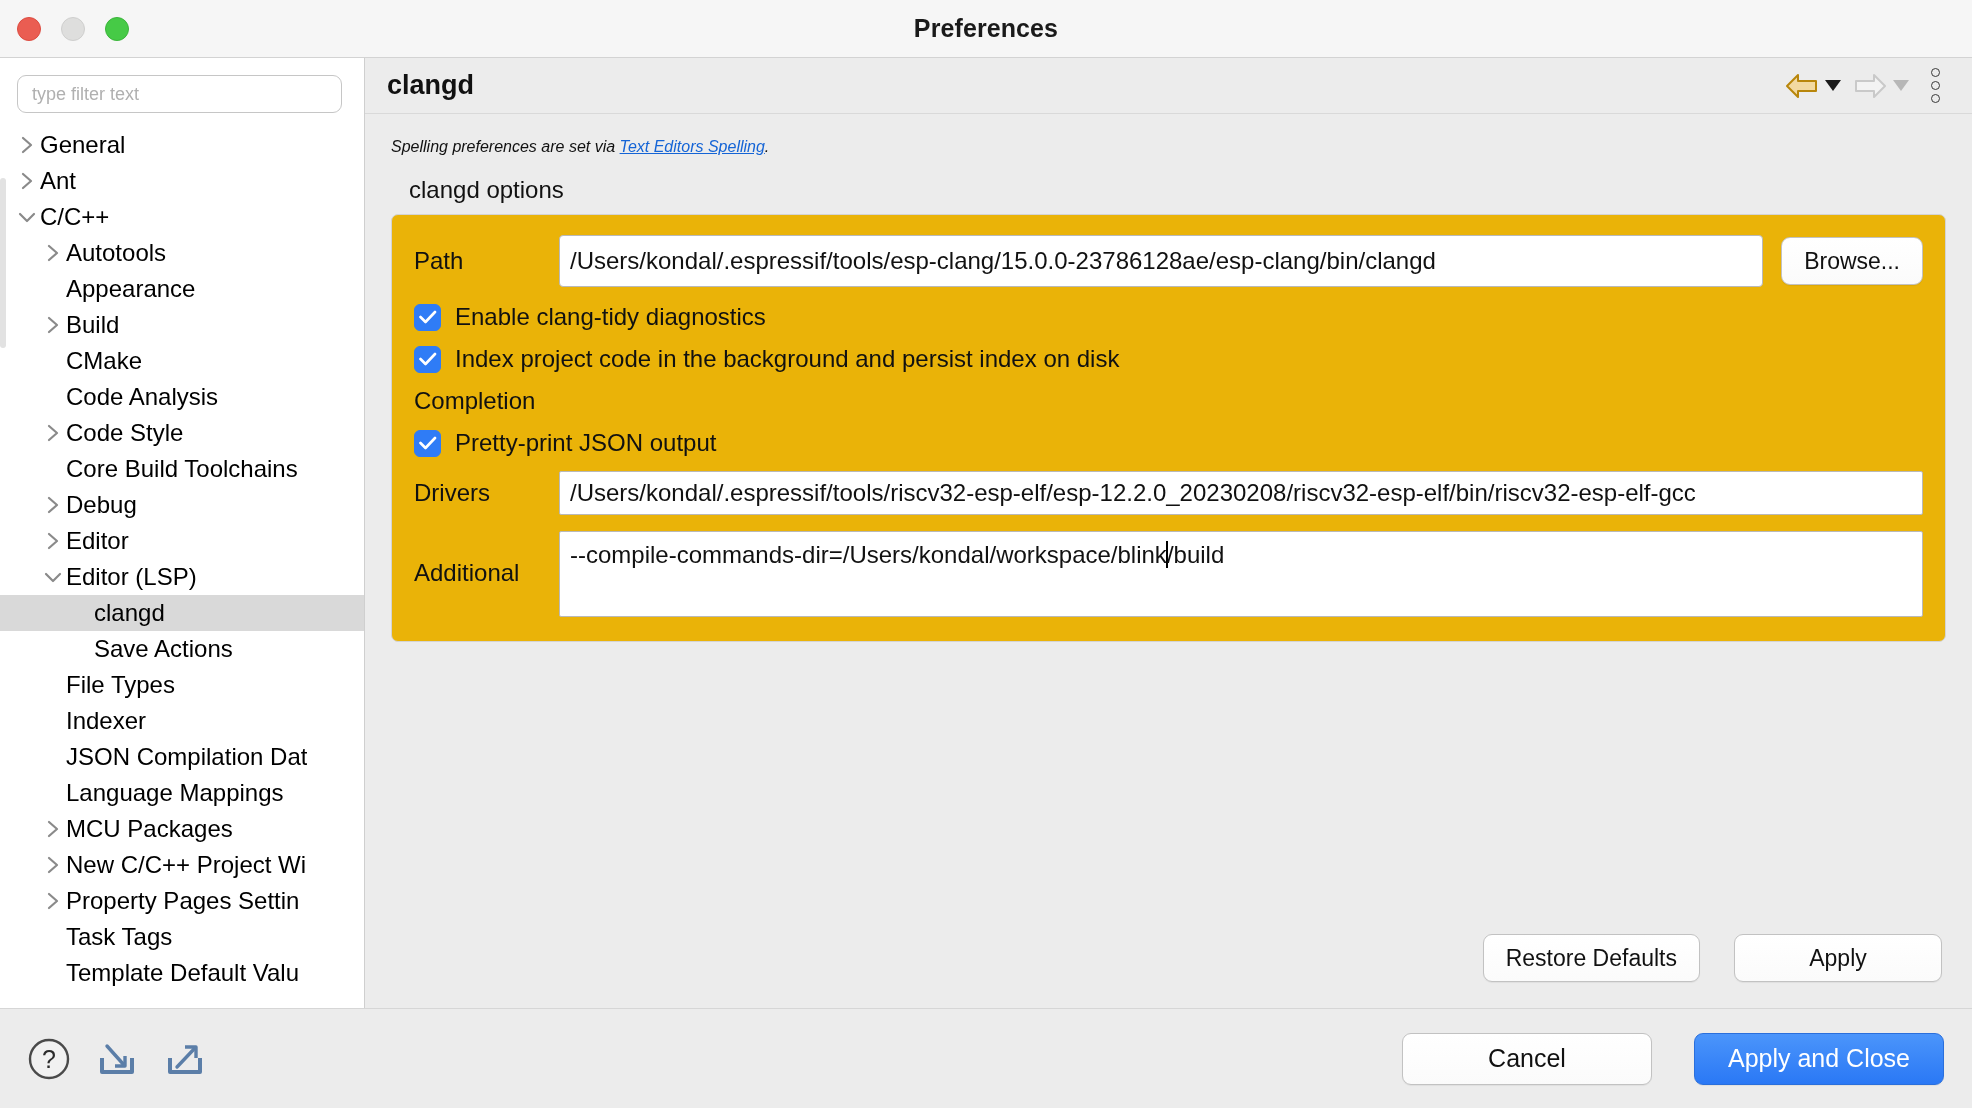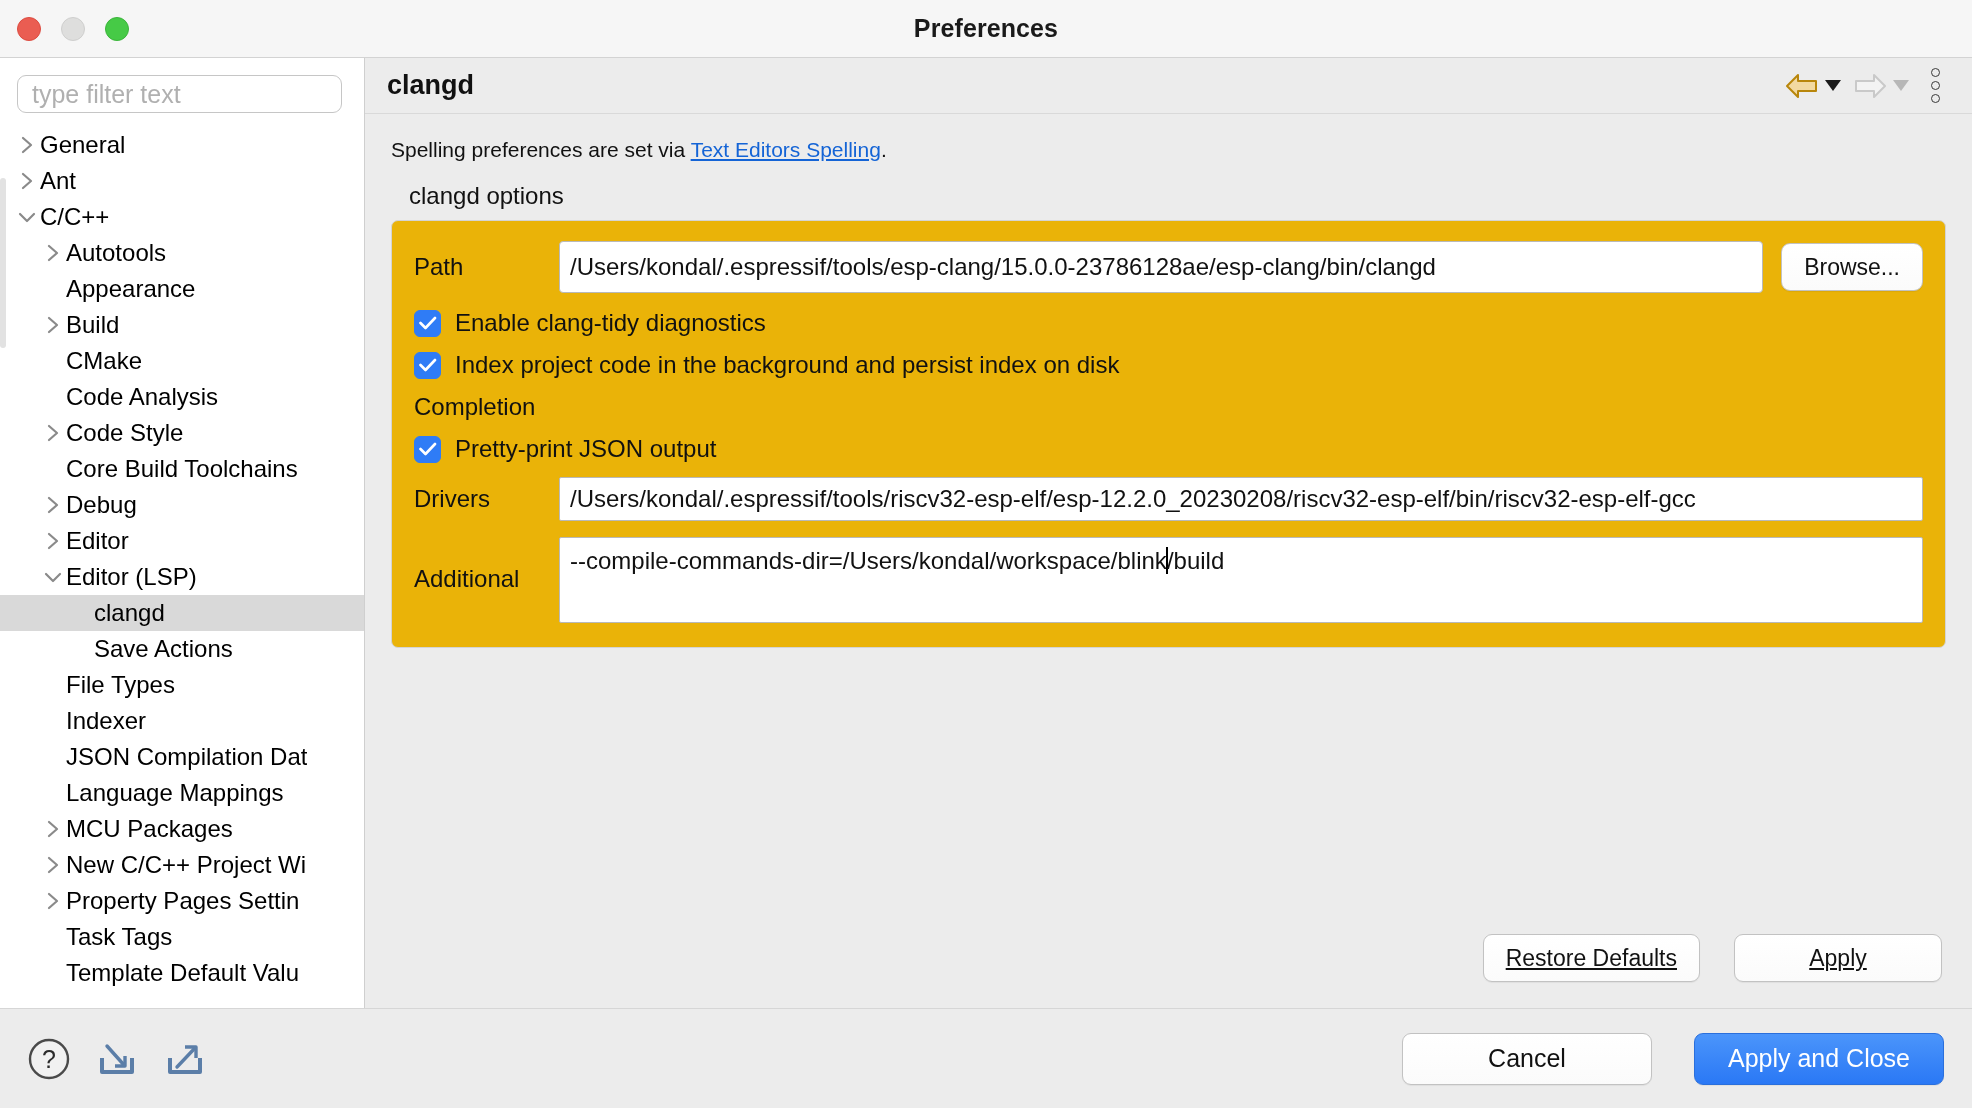--- a/index.html
+++ b/index.html
@@ -68,21 +68,21 @@
     position: relative;
   }
   .filter-wrap { padding: 17px 22px 12px 17px; }
   .filter-input {
     width: 100%;
     height: 38px;
     border: 1px solid #c6c6c6;
     border-radius: 9px;
     background: #fff;
     padding: 0 14px;
-    font-size: 25px;
+    font-size: 18px;
     font-family: "Liberation Sans", sans-serif;
     color: #1a1a1a;
     outline: none;
   }
   .filter-input::placeholder { color: #b0b0b0; }
 
   .tree {
     flex: 1 1 auto;
     overflow: hidden;
     position: relative;
@@ -166,22 +166,23 @@
     display: flex; flex-direction: column; gap: 4px;
     padding: 2px 10px 2px 14px;
   }
   .kebab i {
     display: block; width: 9px; height: 9px;
     border: 1.5px solid #3a3a3a; border-radius: 50%;
   }
 
   .notice {
     padding: 24px 26px 10px 26px;
-    font-size: 21px;
-    color: #111;
+    font-size: 16px;
+    color: #111;
+    font-style: italic;
   }
   .notice a {
     color: #1464d6;
     text-decoration: underline;
   }
 
   .group {
     margin: 10px 26px 0 26px;
   }
   .group-title {
@@ -312,21 +313,21 @@
     margin: 0 -1px;
   }
 
   .content-actions {
     margin-top: auto;
     display: flex;
     justify-content: flex-end;
     gap: 34px;
     padding: 0 30px 26px 0;
   }
-  .btn.wide { min-width: 208px; text-decoration: underline; }
+  .btn.wide { min-width: 208px; }
 
   
   .footer {
     height: 100px;
     flex: 0 0 100px;
     background: #ececec;
     border-top: 1px solid #d6d6d6;
     display: flex;
     align-items: center;
     padding: 0 28px 0 26px;

